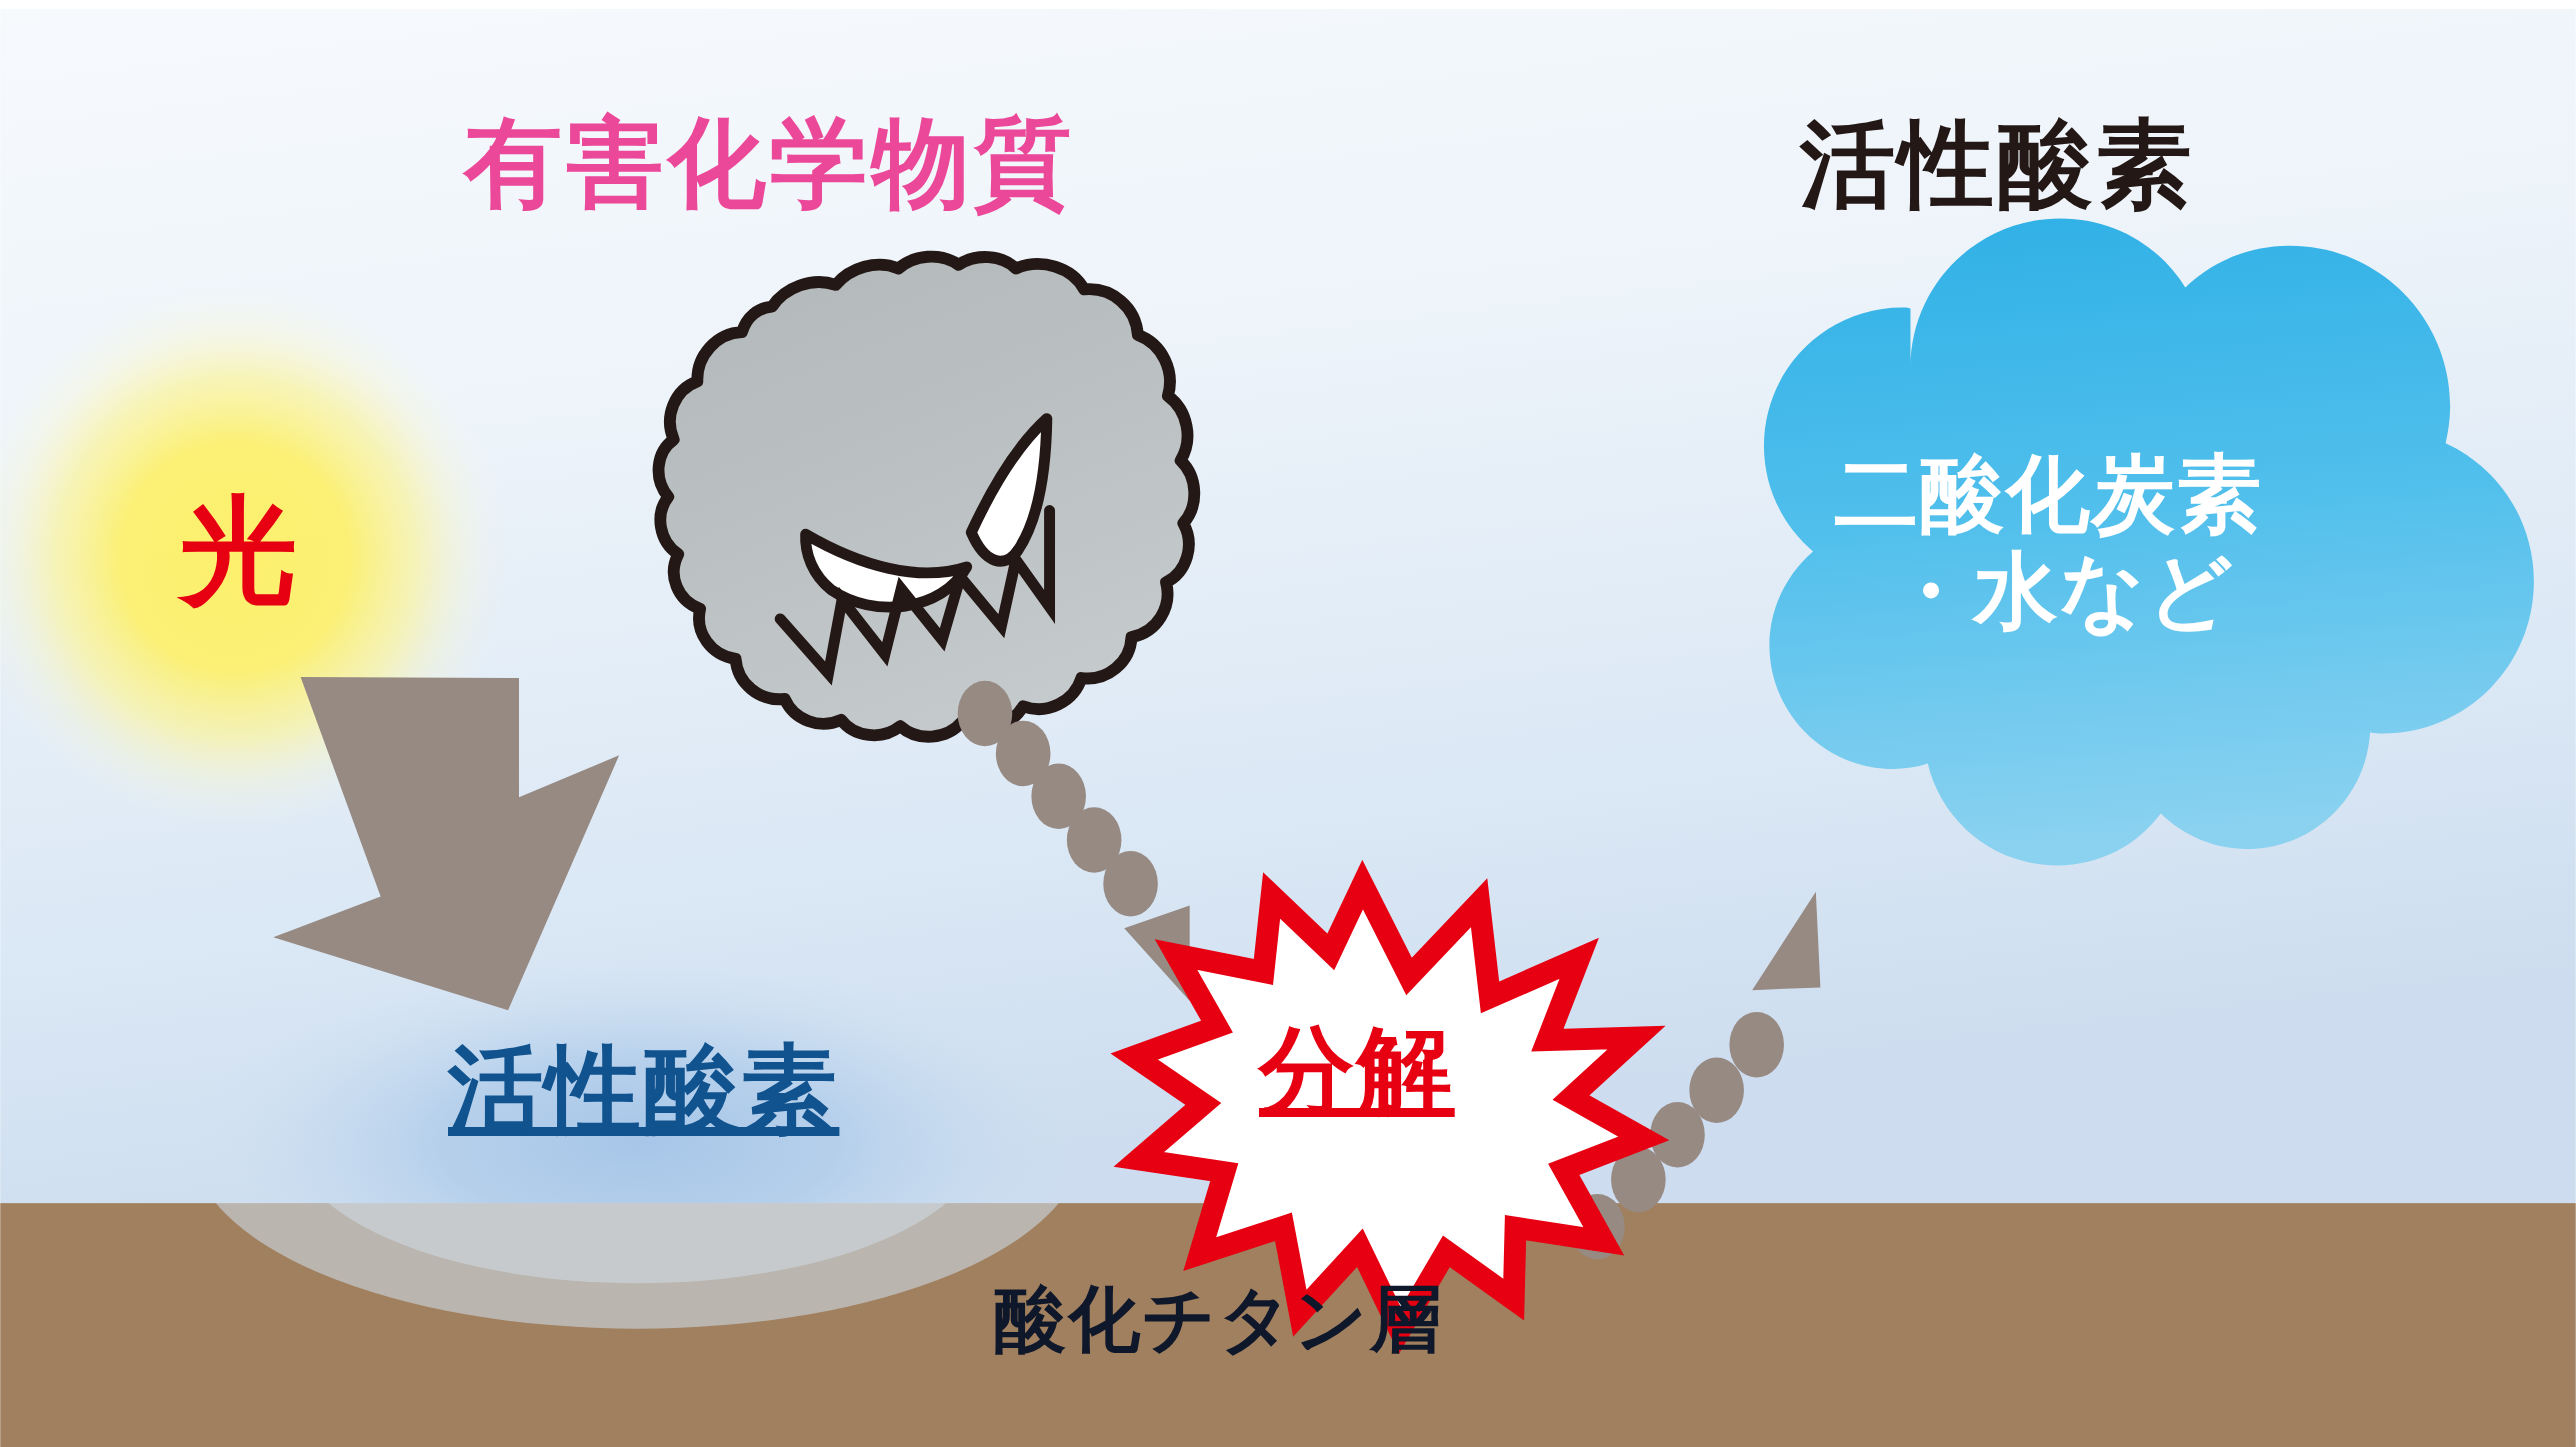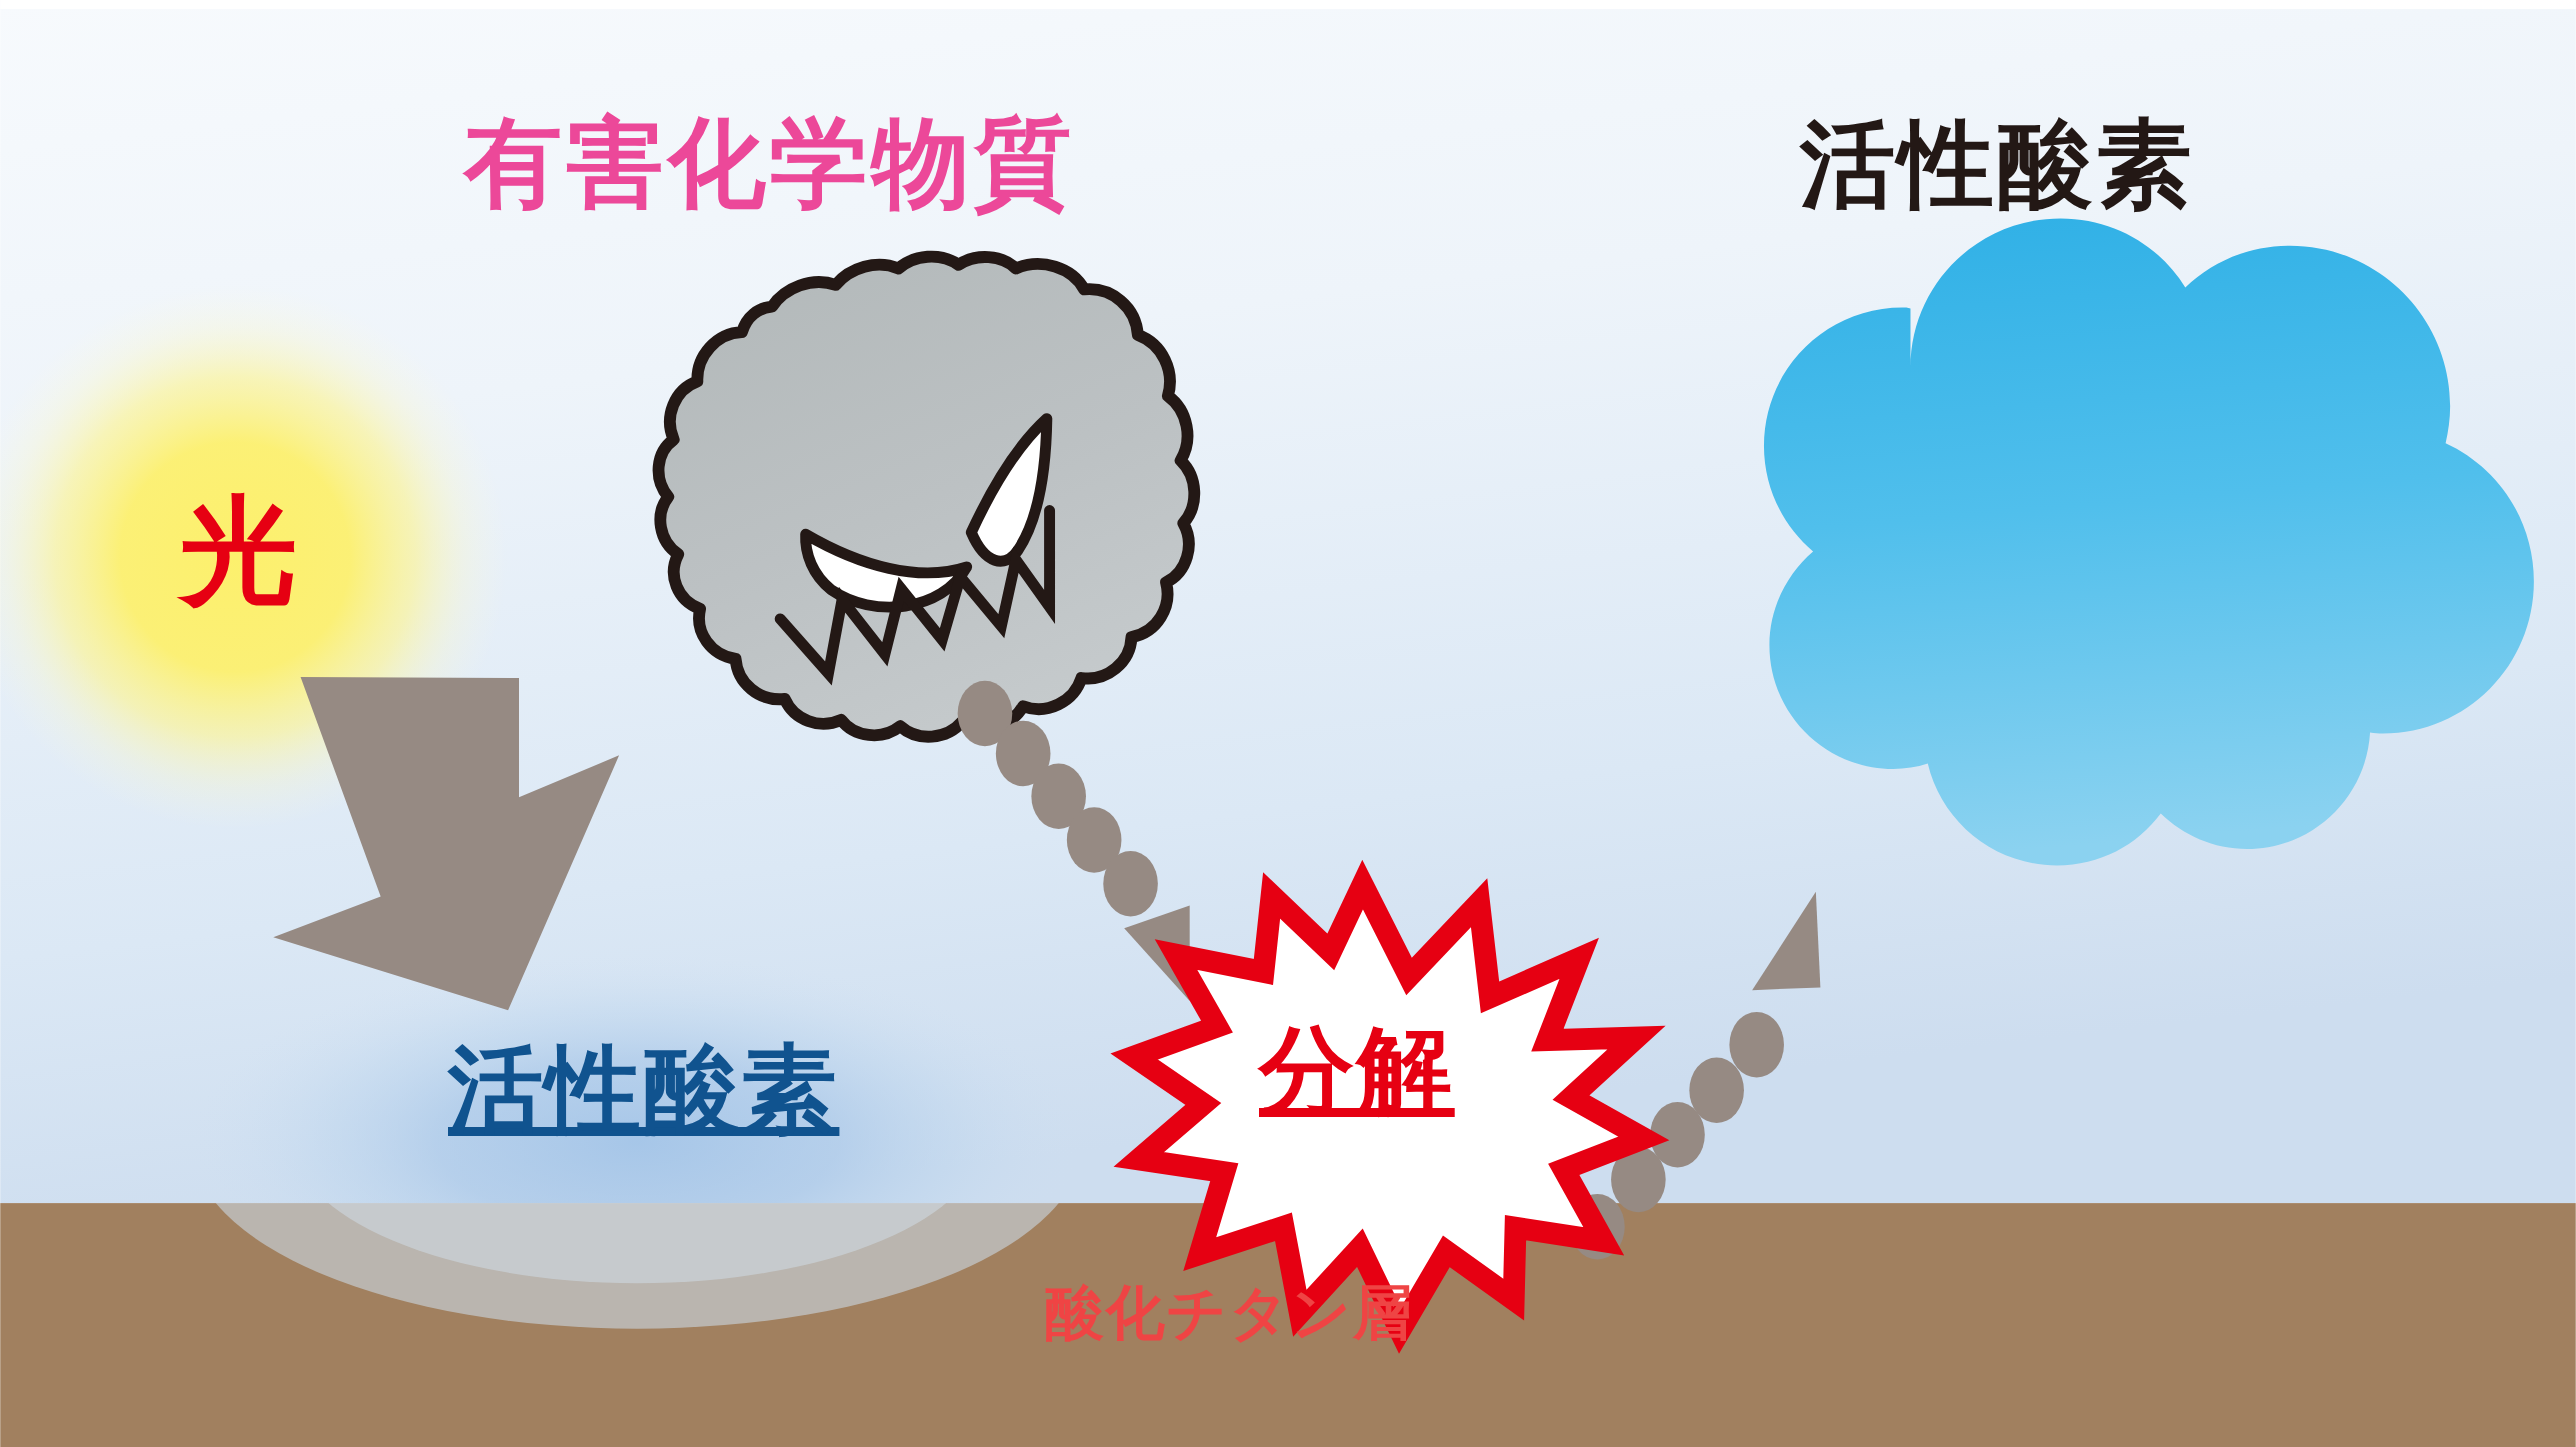--- a/index.html
+++ b/index.html
@@ -84,24 +84,24 @@
     font-size: 84px;
     font-weight: 700;
     line-height: 1.16;
     letter-spacing: 0.02em;
     font-family: "DejaVu Sans", "Liberation Sans", sans-serif;
   }
   #label-products .ln { display: block; }
   #label-products .ln2 { text-align: center; padding-left: 25.5px; }
   
   #label-ground {
-    left: 1045px;
+    left: 994px;
     top: 1283px;
-    font-size: 59px;
-    color: #ef4444;
+    font-size: 72px;
+    color: #0f172a;
     letter-spacing: 0.03em;
   }
 </style>
 </head>
 <body>
 
 <div id="stage">
 
   <svg id="scene-svg" viewBox="0 0 2830 1590" xmlns="http://www.w3.org/2000/svg">
     <defs>
@@ -284,17 +284,21 @@
   <div class="lbl" id="title-harmful">有害化学物質</div>
 
   <div class="lbl" id="title-harmless">活性酸素</div>
 
   <div class="lbl" id="label-light">光</div>
 
   <div class="lbl" id="label-active-oxygen">活性酸素</div>
 
   <div class="lbl" id="label-decompose">分解</div>
 
+  <div id="label-products">
+    <span class="ln ln1">二酸化炭素</span>
+    <span class="ln ln2">・水など</span>
+  </div>
 
   <div class="lbl" id="label-ground">酸化チタン層</div>
 
 </div>
 
 
 </body></html>

